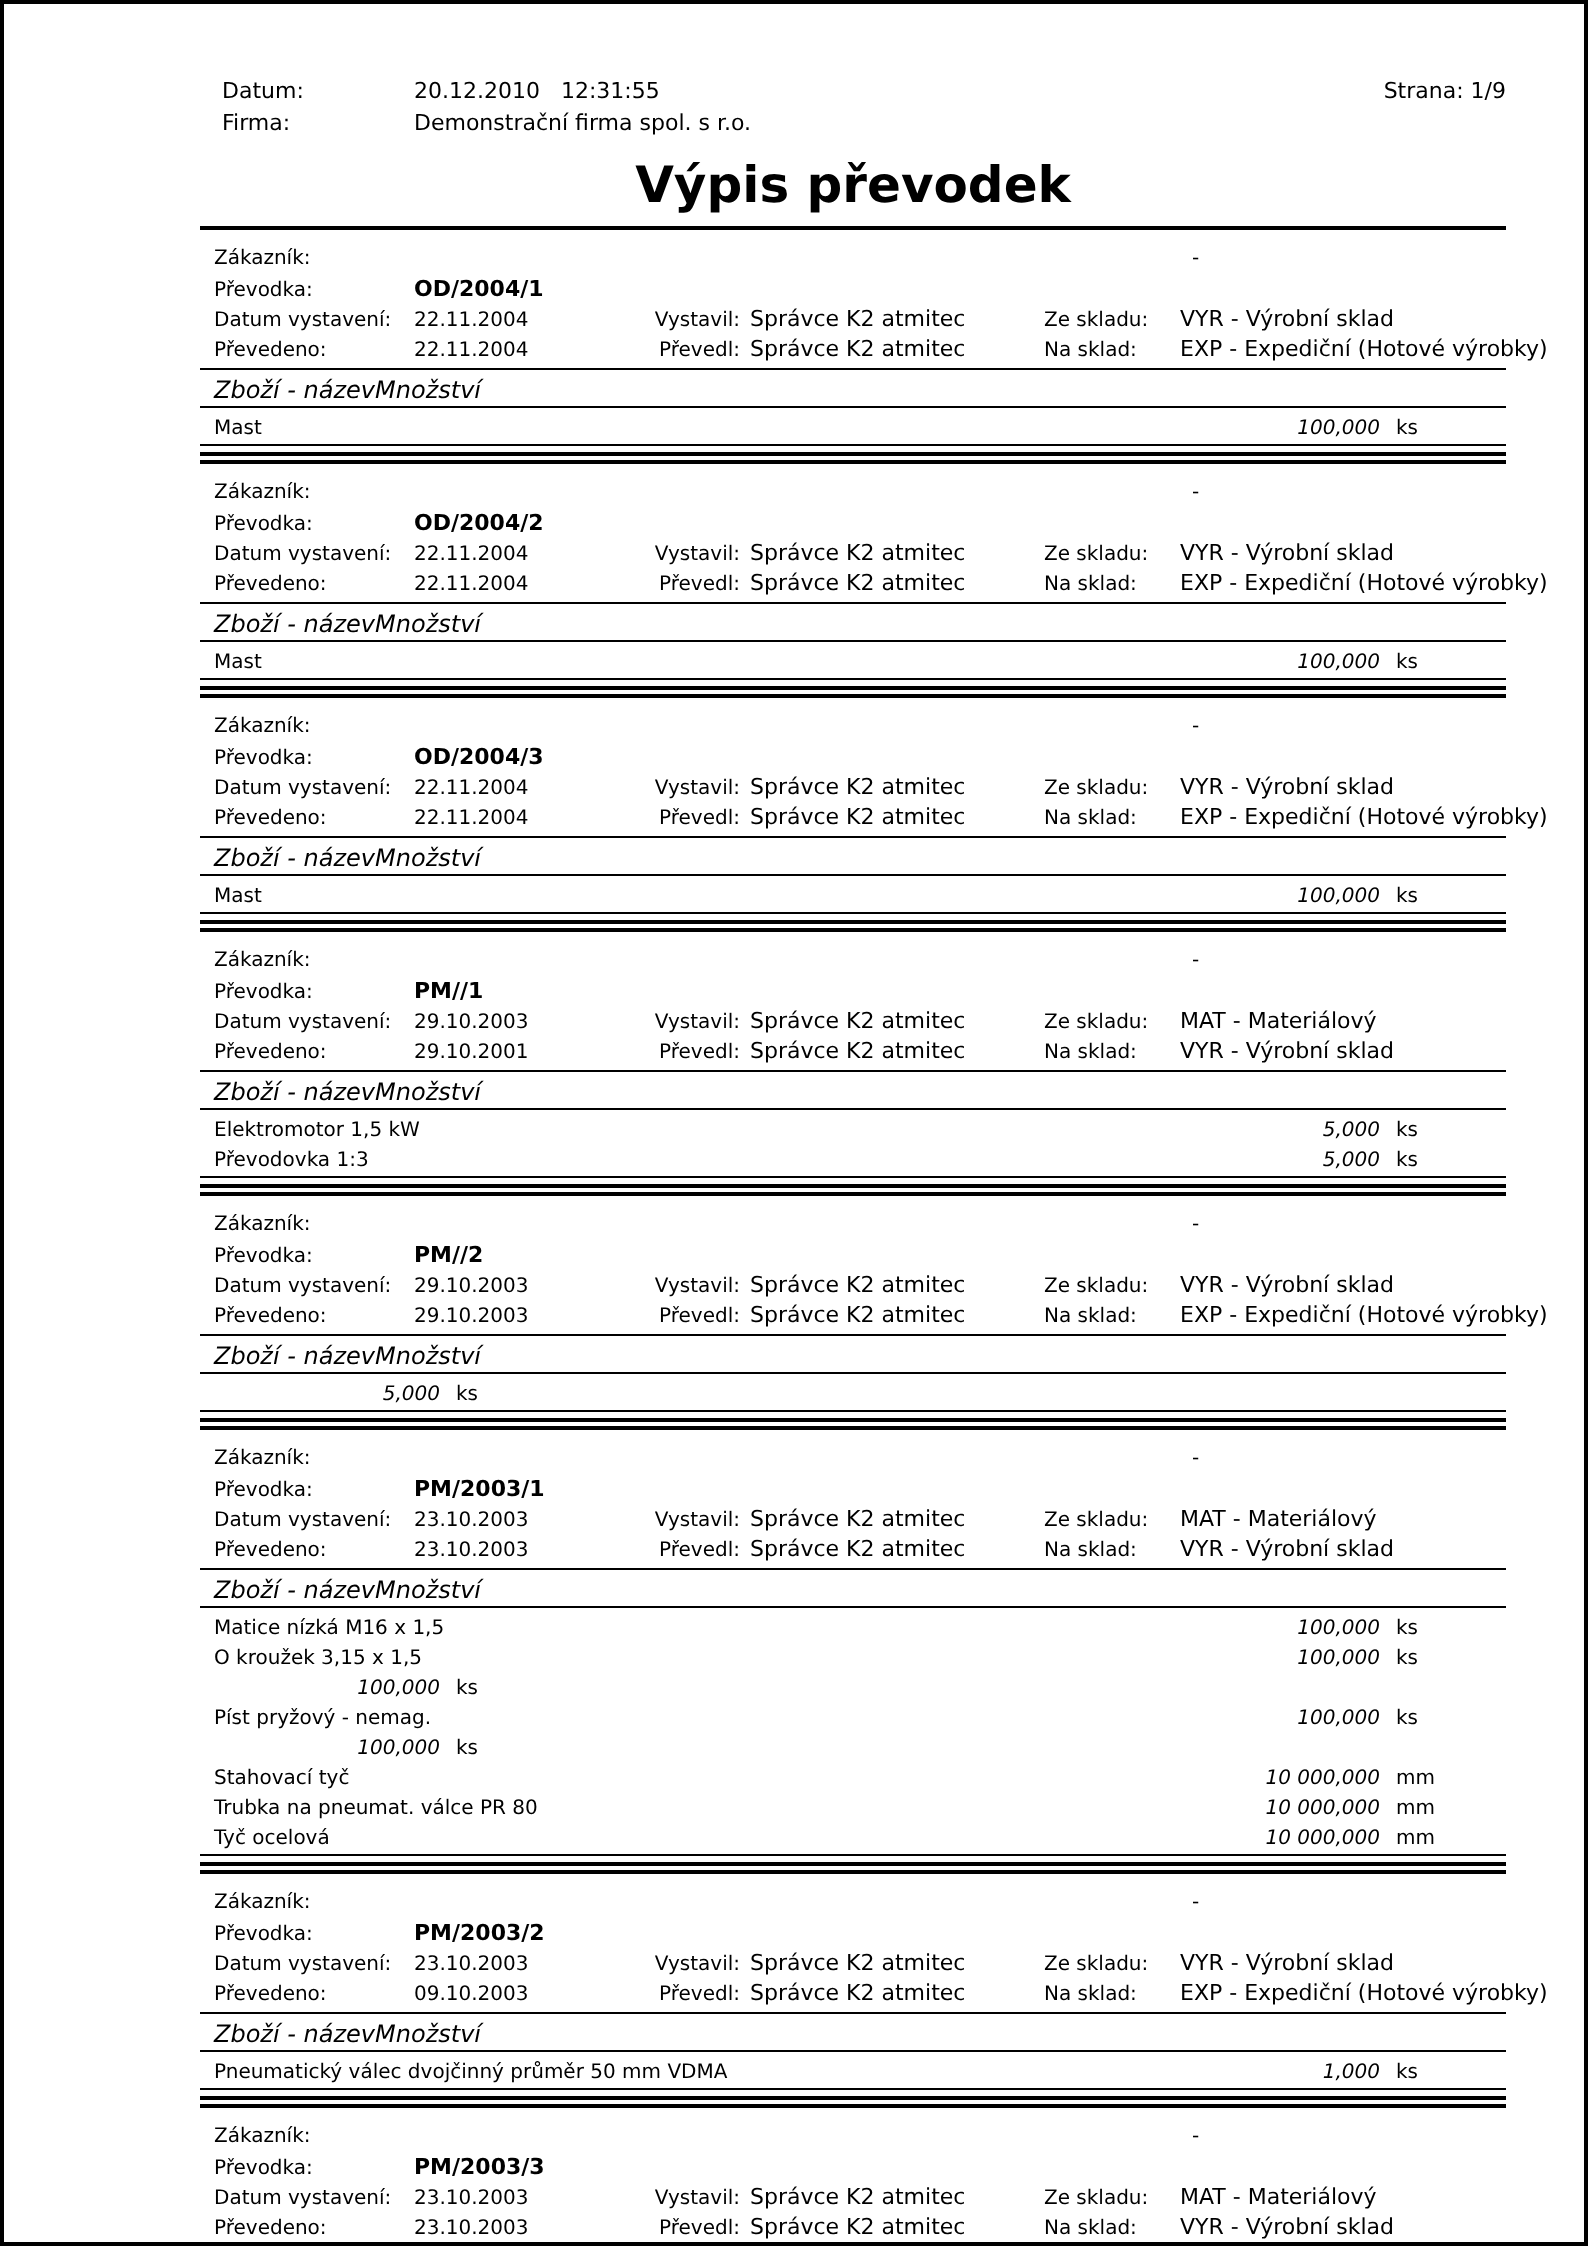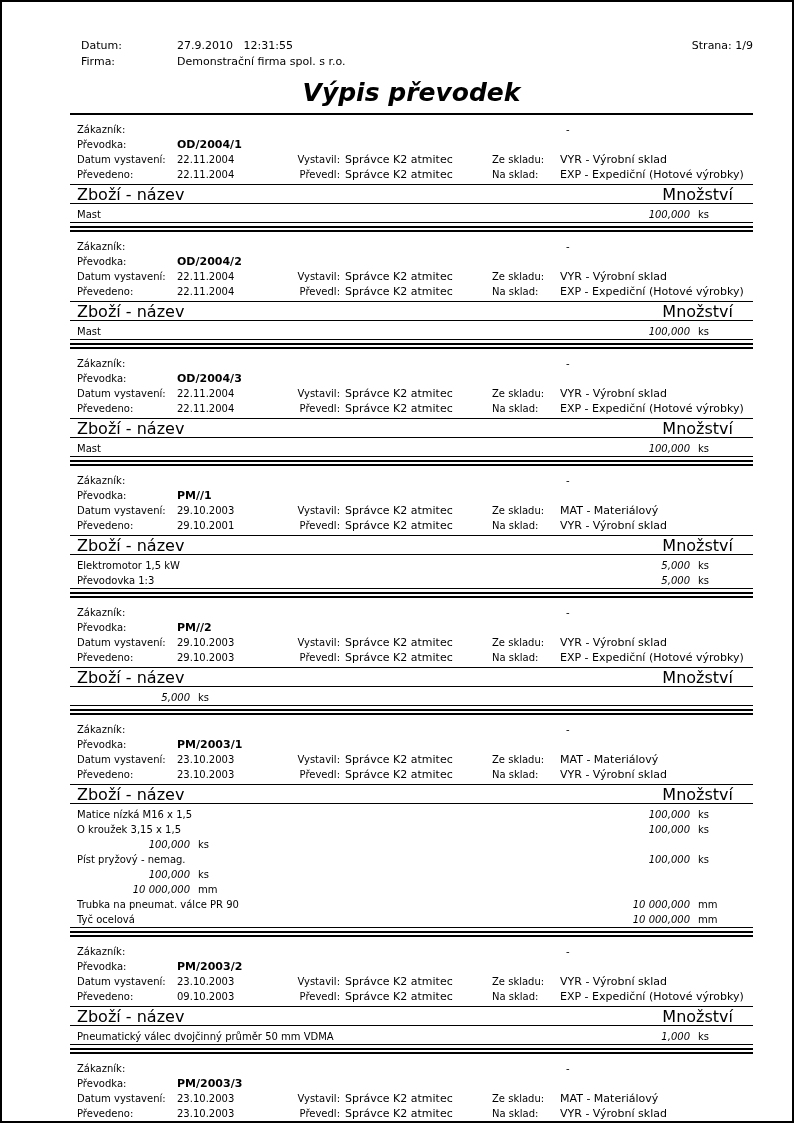--- a/index.html
+++ b/index.html
@@ -5,61 +5,61 @@
   html,body{margin:0;padding:0;}
   body{
     width:794px;height:1123px;
     background:#fff;
     box-sizing:border-box;
     border:2px solid #000;
     overflow:hidden;
     font-family:"DejaVu Sans","Liberation Sans",sans-serif;
     color:#000;
   }
-  .page{padding:36px 39px 0 68px;}
+  .page{padding:36px 39px 0 68px;margin-left:30px;}
   
   .hdr-row{display:flex;height:16px;line-height:16px;font-size:11px;padding-left:11px;}
   .hdr-lbl{width:96px;}
   .hdr-val{white-space:pre;}
   .hdr-spacer{flex:1;}
   .report-title{margin-top:6px;height:34px;line-height:34px;text-align:center;
-    font-size:25px;font-weight:bold;font-style:italic;}
+    font-size:25px;font-weight:bold;}
   .rule-title{height:2px;background:#000;margin-top:3px;}
   
   .rule{height:1px;background:#000;}
   .rule-dbl{height:6px;box-sizing:border-box;border-top:2px solid #000;border-bottom:2px solid #000;margin-top:3px;}
   
   .section{padding-top:7px;}
   .info-row{display:grid;grid-template-columns:107px 65px 98px 145px 75px 1fr;
     height:15px;line-height:15px;align-items:baseline;}
   .lbl{font-size:10px;padding-left:7px;}
   .val-sm{font-size:10px;}
   .lbl-r{font-size:10px;text-align:right;}
   .val-lg{font-size:11px;padding-left:5px;white-space:nowrap;}
   .val-lg6{font-size:11px;white-space:nowrap;grid-column:6;}
   .dash{grid-column:6;font-size:10px;padding-left:6px;}
   .transfer-no{grid-column:2/5;font-size:11px;font-weight:bold;}
-  .goods-hdr{display:flex;justify-content:space-between;height:16px;line-height:16px;font-size:16px;margin-top:2px;}
+  .goods-hdr{display:flex;justify-content:flex-start;height:16px;line-height:16px;font-size:12px;margin-top:2px;font-style:italic;}
   .goods-hdr .g-left{padding-left:7px;}
   .goods-hdr .g-right{padding-right:20px;}
   .item-row{display:flex;height:15px;line-height:15px;font-size:10px;}
   .item-name{flex:1;padding-left:7px;white-space:pre;}
   .item-qty{flex:none;width:120px;text-align:right;white-space:pre;font-style:italic;}
   .item-unit{flex:none;width:63px;box-sizing:border-box;padding-left:8px;}
   .items-gap{height:3px;}
 </style>
 </head>
 <body>
 
 <div class="page">
 
   <div>
     <div class="hdr-row">
       <span class="hdr-lbl">Datum:</span>
-      <span class="hdr-val">27.9.2010   12:31:55</span>
+      <span class="hdr-val">20.12.2010   12:31:55</span>
       <span class="hdr-spacer"></span>
       <span>Strana: 1/9</span>
     </div>
     <div class="hdr-row">
       <span class="hdr-lbl">Firma:</span>
       <span class="hdr-val">Demonstrační firma spol. s r.o.</span>
     </div>
     <div class="report-title">Výpis převodek</div>
     <div class="rule-title"></div>
   </div>
@@ -340,26 +340,27 @@
     <span class="item-qty">100,000</span>
     <span class="item-unit">ks</span>
   </div>
 
   <div class="item-row">
     <span class="item-qty">100,000</span>
     <span class="item-unit">ks</span>
   </div>
 
   <div class="item-row">
+    <span class="item-name">Stahovací tyč</span>
     <span class="item-qty">10 000,000</span>
     <span class="item-unit">mm</span>
   </div>
 
   <div class="item-row">
-    <span class="item-name">Trubka na pneumat. válce PR 90</span>
+    <span class="item-name">Trubka na pneumat. válce PR 80</span>
     <span class="item-qty">10 000,000</span>
     <span class="item-unit">mm</span>
   </div>
 
   <div class="item-row">
     <span class="item-name">Tyč ocelová</span>
     <span class="item-qty">10 000,000</span>
     <span class="item-unit">mm</span>
   </div>
 <div class="rule"></div>

